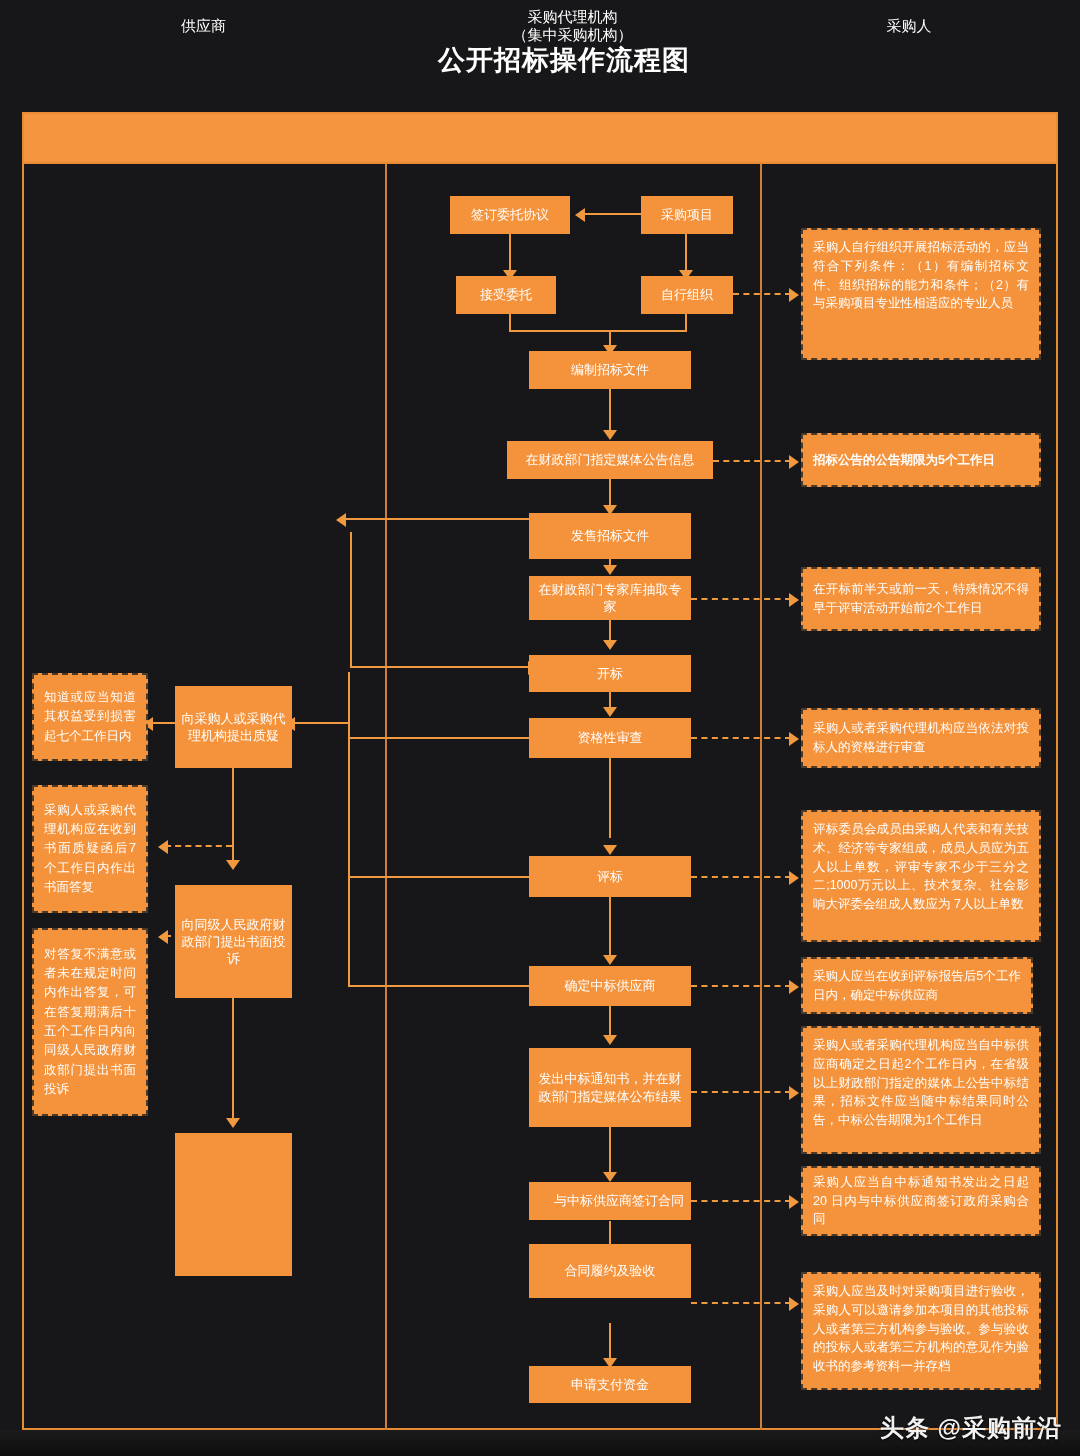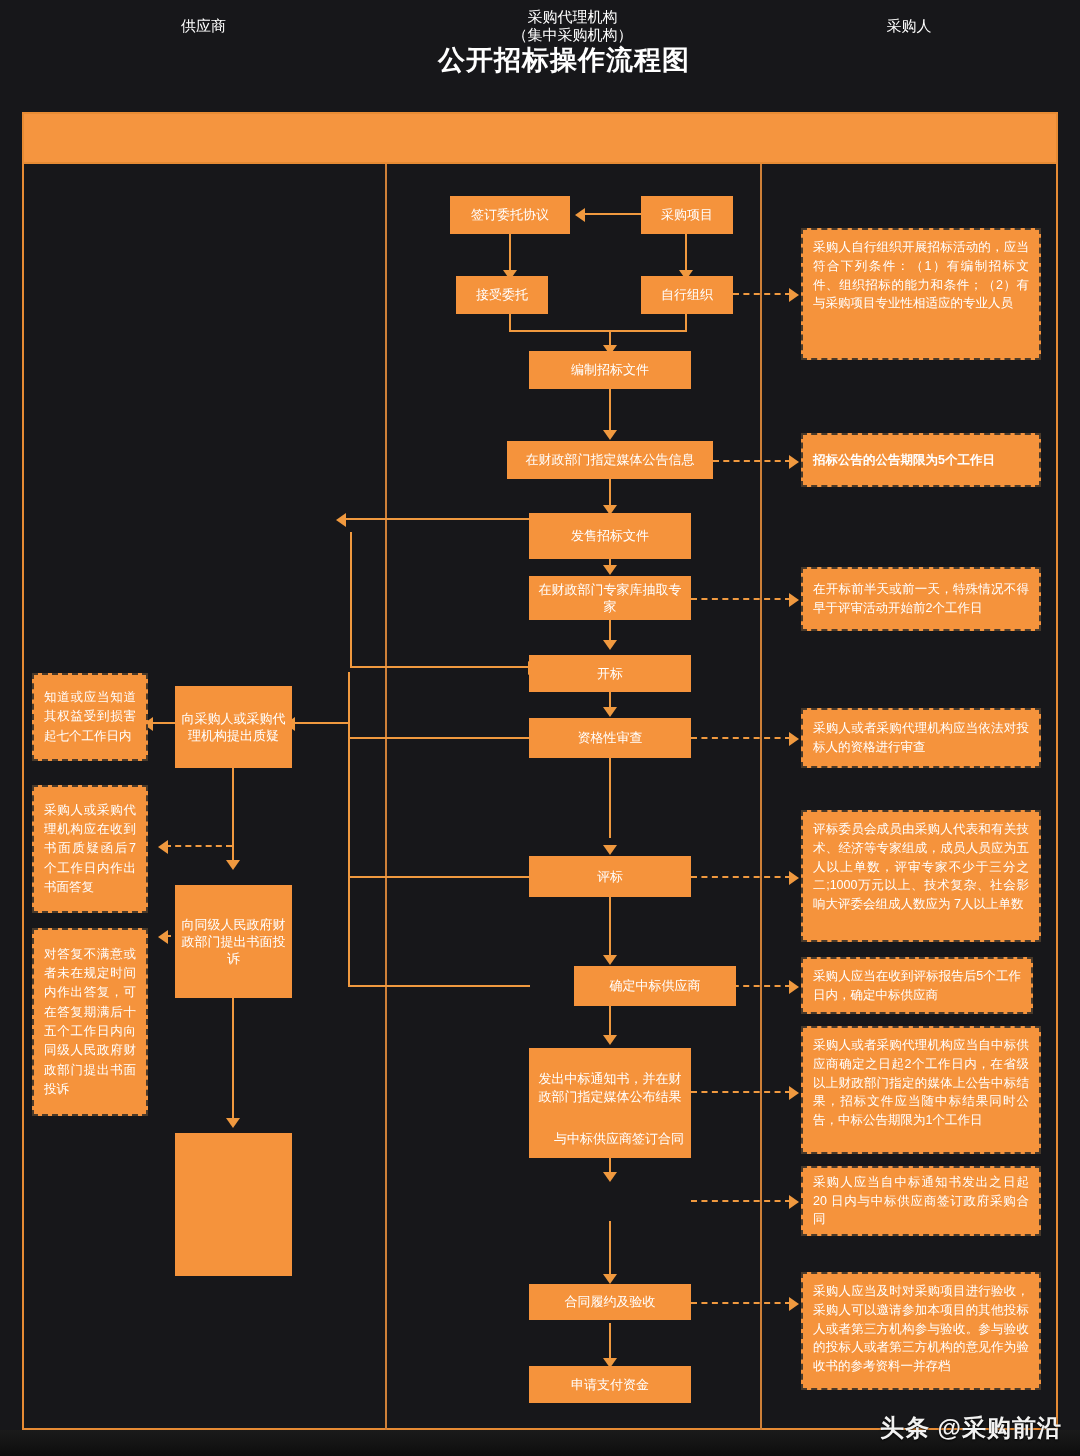--- a/index.html
+++ b/index.html
@@ -200,34 +200,34 @@
   <div class="arw left" style="left:158px;top:840px;"></div>
 
   <div class="dln" style="left:165px;top:935px;width:67px;"></div>
   <div class="arw left" style="left:158px;top:930px;"></div>
 
   <div class="ln v" style="left:232px;top:998px;height:122px;"></div>
   <div class="arw down" style="left:226px;top:1118px;"></div>
 
   <div class="node" style="left:450px;top:196px;width:120px;height:38px;">签订委托协议</div>
   <div class="node" style="left:641px;top:196px;width:92px;height:38px;">采购项目</div>
-  <div class="node" style="left:456px;top:276px;width:92px;height:38px;">接受委托</div>
+  <div class="node" style="left:456px;top:276px;width:100px;height:38px;">接受委托</div>
   <div class="node" style="left:641px;top:276px;width:92px;height:38px;">自行组织</div>
 
   <div class="node" style="left:529px;top:351px;width:162px;height:38px;">编制招标文件</div>
   <div class="node" style="left:507px;top:441px;width:206px;height:38px;">在财政部门指定媒体公告信息</div>
   <div class="node" style="left:529px;top:513px;width:162px;height:46px;">发售招标文件</div>
   <div class="node" style="left:529px;top:576px;width:162px;height:44px;">在财政部门专家库抽取专家</div>
   <div class="node" style="left:529px;top:655px;width:162px;height:37px;">开标</div>
   <div class="node" style="left:529px;top:718px;width:162px;height:40px;">资格性审查</div>
   <div class="node" style="left:529px;top:856px;width:162px;height:41px;">评标</div>
-  <div class="node" style="left:529px;top:966px;width:162px;height:40px;margin-left:45px;">确定中标供应商</div>
+  <div class="node" style="left:529px;top:966px;width:162px;height:40px;">确定中标供应商</div>
   <div class="node" style="left:529px;top:1048px;width:162px;height:79px;">发出中标通知书，并在财政部门指定媒体公布结果</div>
-  <div class="node" style="left:529px;top:1120px;width:162px;height:38px;padding-left:24px;">与中标供应商签订合同</div>
-  <div class="node" style="left:529px;top:1284px;width:162px;height:36px;text-align:center;">合同履约及验收</div>
+  <div class="node" style="left:529px;top:1182px;width:162px;height:38px;padding-left:24px;">与中标供应商签订合同</div>
+  <div class="node" style="left:529px;top:1244px;width:162px;height:54px;text-align:center;">合同履约及验收</div>
   <div class="node" style="left:529px;top:1366px;width:162px;height:37px;">申请支付资金</div>
 
   <div class="node" style="left:175px;top:686px;width:117px;height:82px;">向采购人或采购代理机构提出质疑</div>
   <div class="node" style="left:175px;top:885px;width:117px;height:113px;">向同级人民政府财政部门提出书面投诉</div>
   <div class="node" style="left:175px;top:1133px;width:117px;height:143px;" style2=""></div>
 
   <div class="note" style="left:801px;top:228px;width:240px;height:132px;">采购人自行组织开展招标活动的，应当符合下列条件：（1）有编制招标文件、组织招标的能力和条件；（2）有与采购项目专业性相适应的专业人员</div>
 
   <div class="note center" style="left:801px;top:433px;width:240px;height:54px;font-weight:bold;">招标公告的公告期限为5个工作日</div>
 

